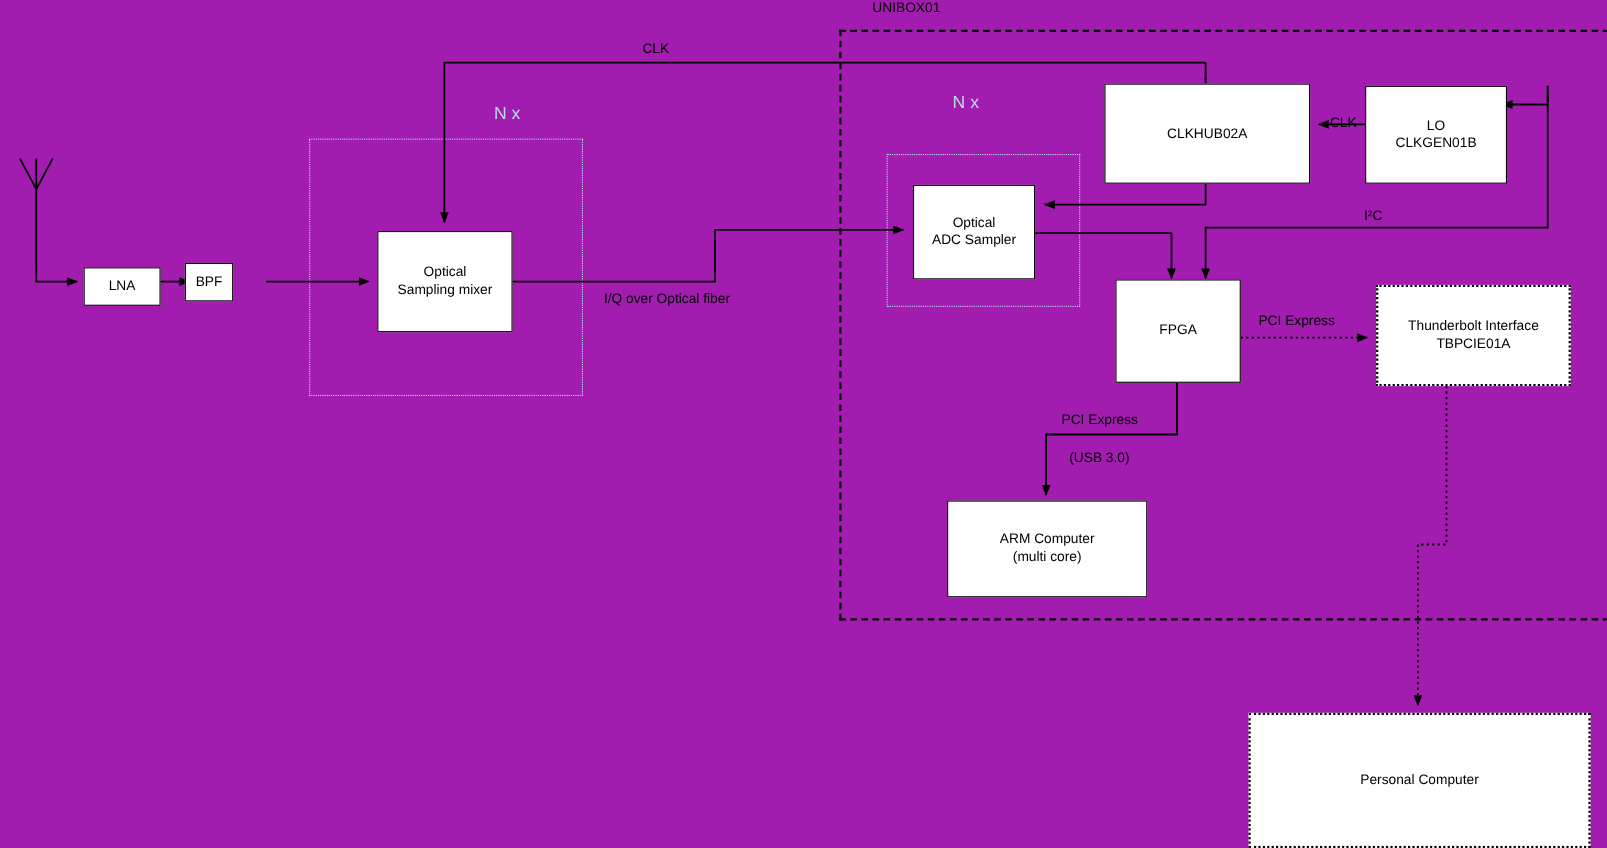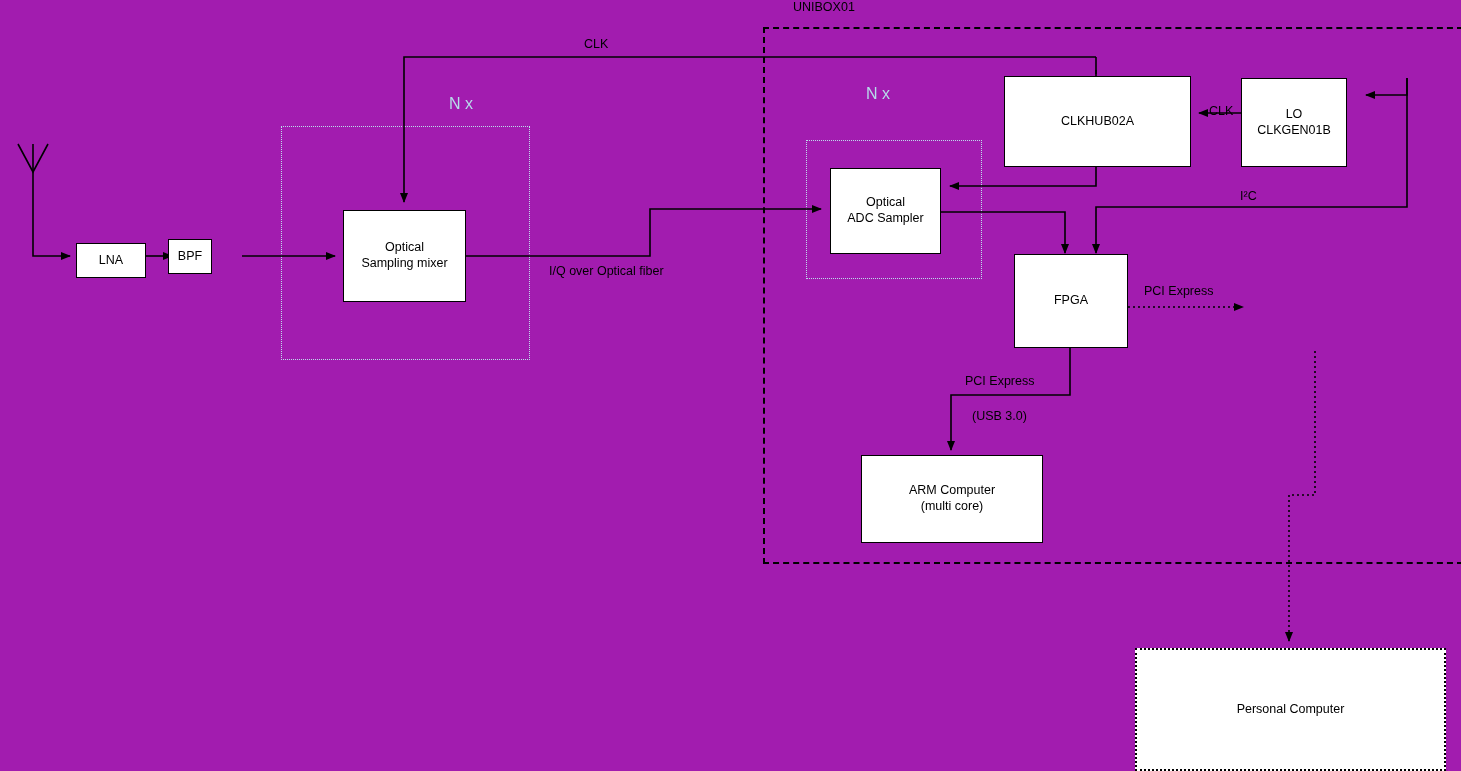--- a/index.html
+++ b/index.html
@@ -136,25 +136,27 @@
   <div class="node" style="left:168px; top:239px; width:44px; height:35px;">BPF</div>
 
   <div class="node" style="left:343px; top:210px; width:123px; height:92px;">Optical
 Sampling mixer</div>
 
   <div class="node" style="left:830px; top:168px; width:111px; height:86px;">Optical
 ADC Sampler</div>
 
   <div class="node" style="left:1004px; top:76px; width:187px; height:91px;">CLKHUB02A</div>
 
-  <div class="node" style="left:1241px; top:78px; width:106px; height:89px;">LO
+  <div class="node" style="left:1241px; top:78px; width:129px; height:89px;">LO
 CLKGEN01B</div>
 
   <div class="node" style="left:1014px; top:254px; width:114px; height:94px;">FPGA</div>
 
+  <div class="node dotted" style="left:1251px; top:259px; width:177px; height:92px;">Thunderbolt Interface
+TBPCIE01A</div>
 
   <div class="node dotted" style="left:1135px; top:648px; width:311px; height:123px;">Personal Computer</div>
 
   <div class="node" style="left:861px; top:455px; width:182px; height:88px;">ARM Computer
 (multi core)</div>
 
   <div class="label" style="left:584px; top:37px;">CLK</div>
 
   <div class="label" style="left:1209px; top:104px;">CLK</div>
 

